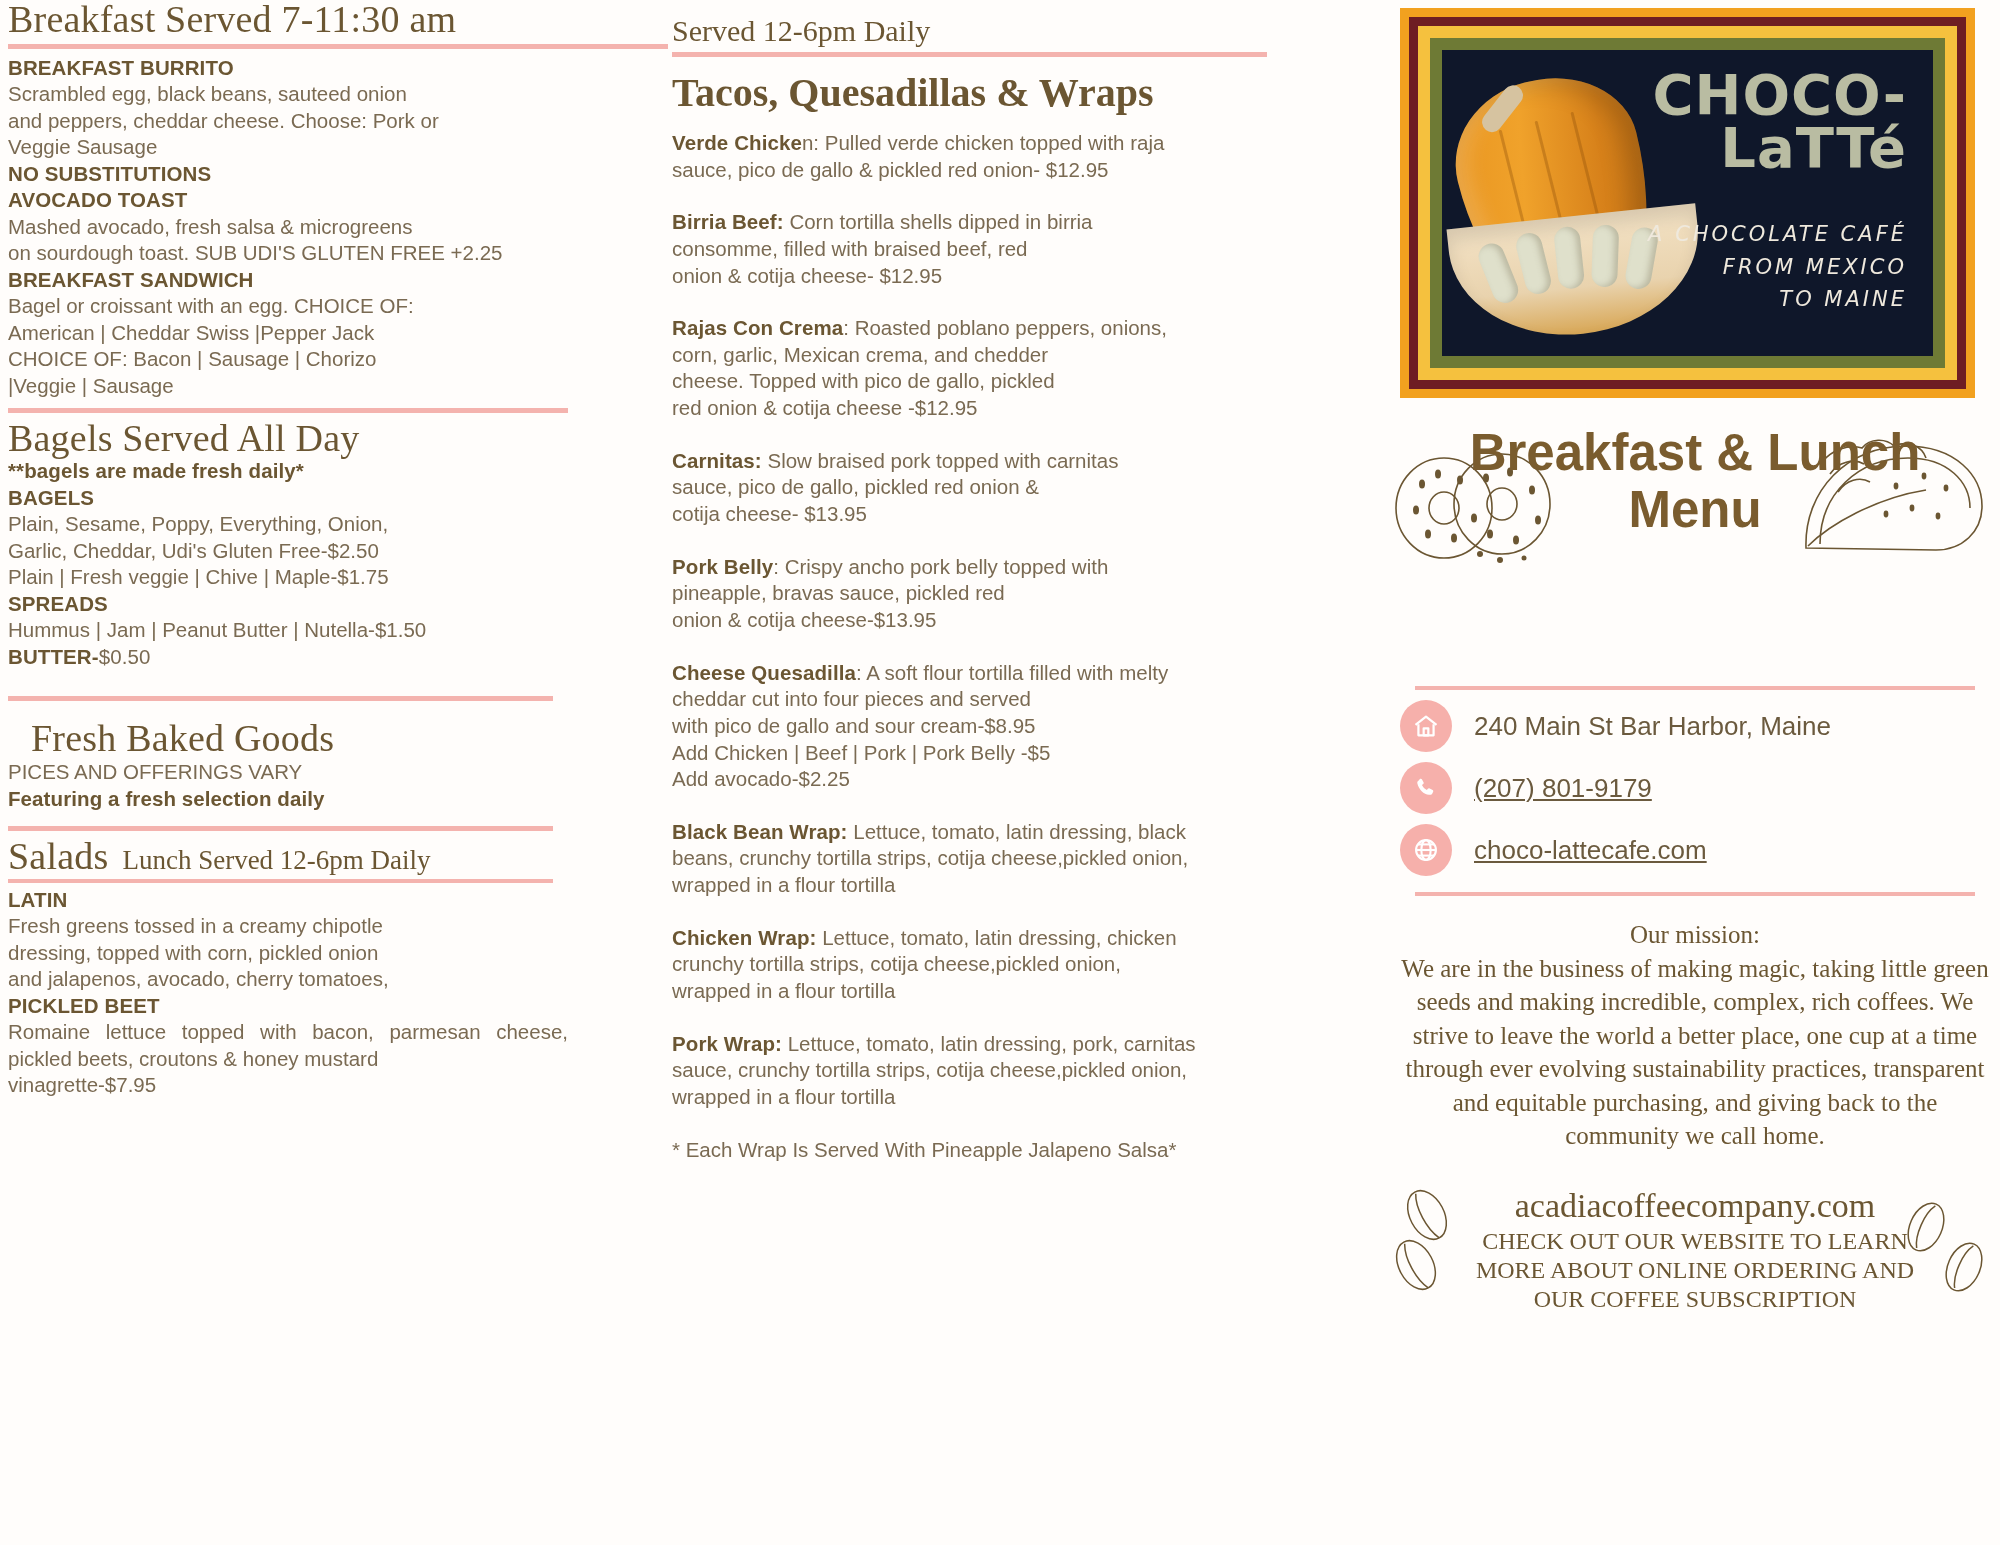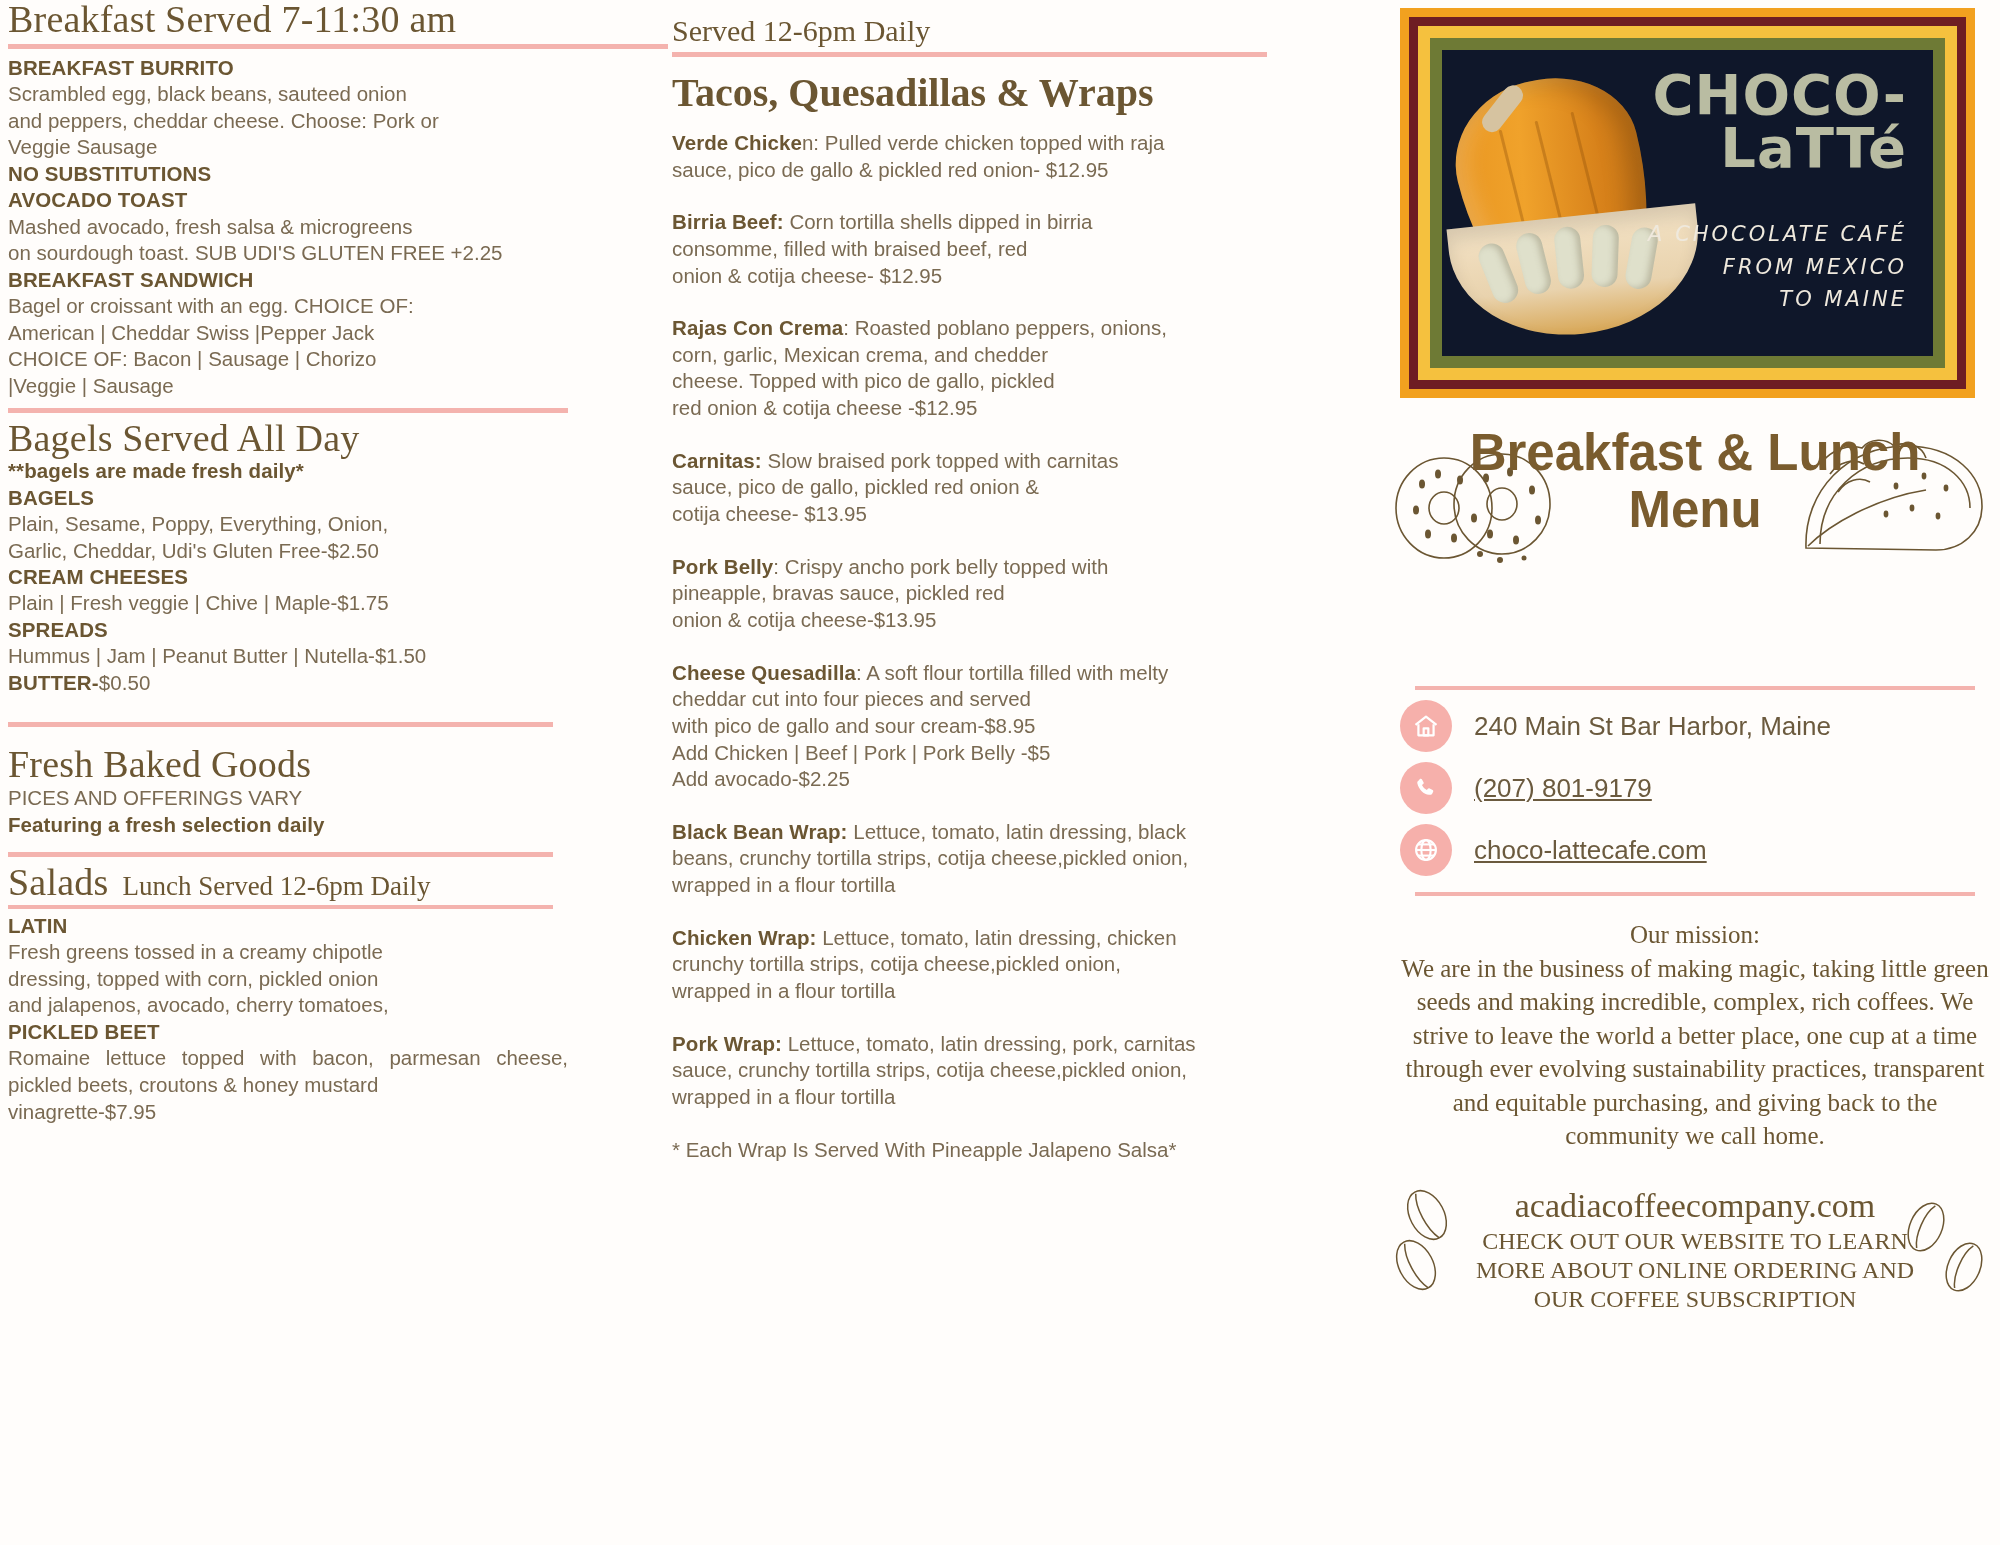--- a/index.html
+++ b/index.html
@@ -157,31 +157,30 @@
 
     <hr class="rule" style="margin-top:8px;width:560px;">
 
     <h1 class="sec-title">Bagels Served All Day</h1>
     <p class="item-head">**bagels are made fresh daily*</p>
 
     <p class="item-head">BAGELS</p>
     <p class="item-body">Plain, Sesame, Poppy, Everything, Onion,</p>
     <p class="item-body">Garlic, Cheddar, Udi's Gluten Free-$2.50</p>
 
-    <p class="item-head">CREAM CHEESES</p>
     <p class="item-body">Plain | Fresh veggie | Chive | Maple-$1.75</p>
 
     <p class="item-head">SPREADS</p>
     <p class="item-body">Hummus | Jam | Peanut Butter | Nutella-$1.50</p>
 
     <p class="item-head"><span>BUTTER-</span><span style="font-weight:400;color:#7a6a52">$0.50</span></p>
 
     <hr class="rule" style="margin-top:26px;width:545px;">
 
-    <h1 class="sec-title" style="margin-top:18px;">Fresh Baked Goods</h1>
+    <h1 class="sec-title" style="margin-top:18px;margin-left:23px;">Fresh Baked Goods</h1>
     <p class="item-body">PICES AND OFFERINGS VARY</p>
     <p class="item-head">Featuring a fresh selection daily</p>
 
     <hr class="rule" style="margin-top:14px;width:545px;">
 
     <div class="salads-row">
       <span class="sec-title">Salads</span>
       <span class="small-serif">Lunch Served 12-6pm Daily</span>
     </div>
     <hr class="rule-thin" style="width:545px;margin:2px 0 4px 0;">

